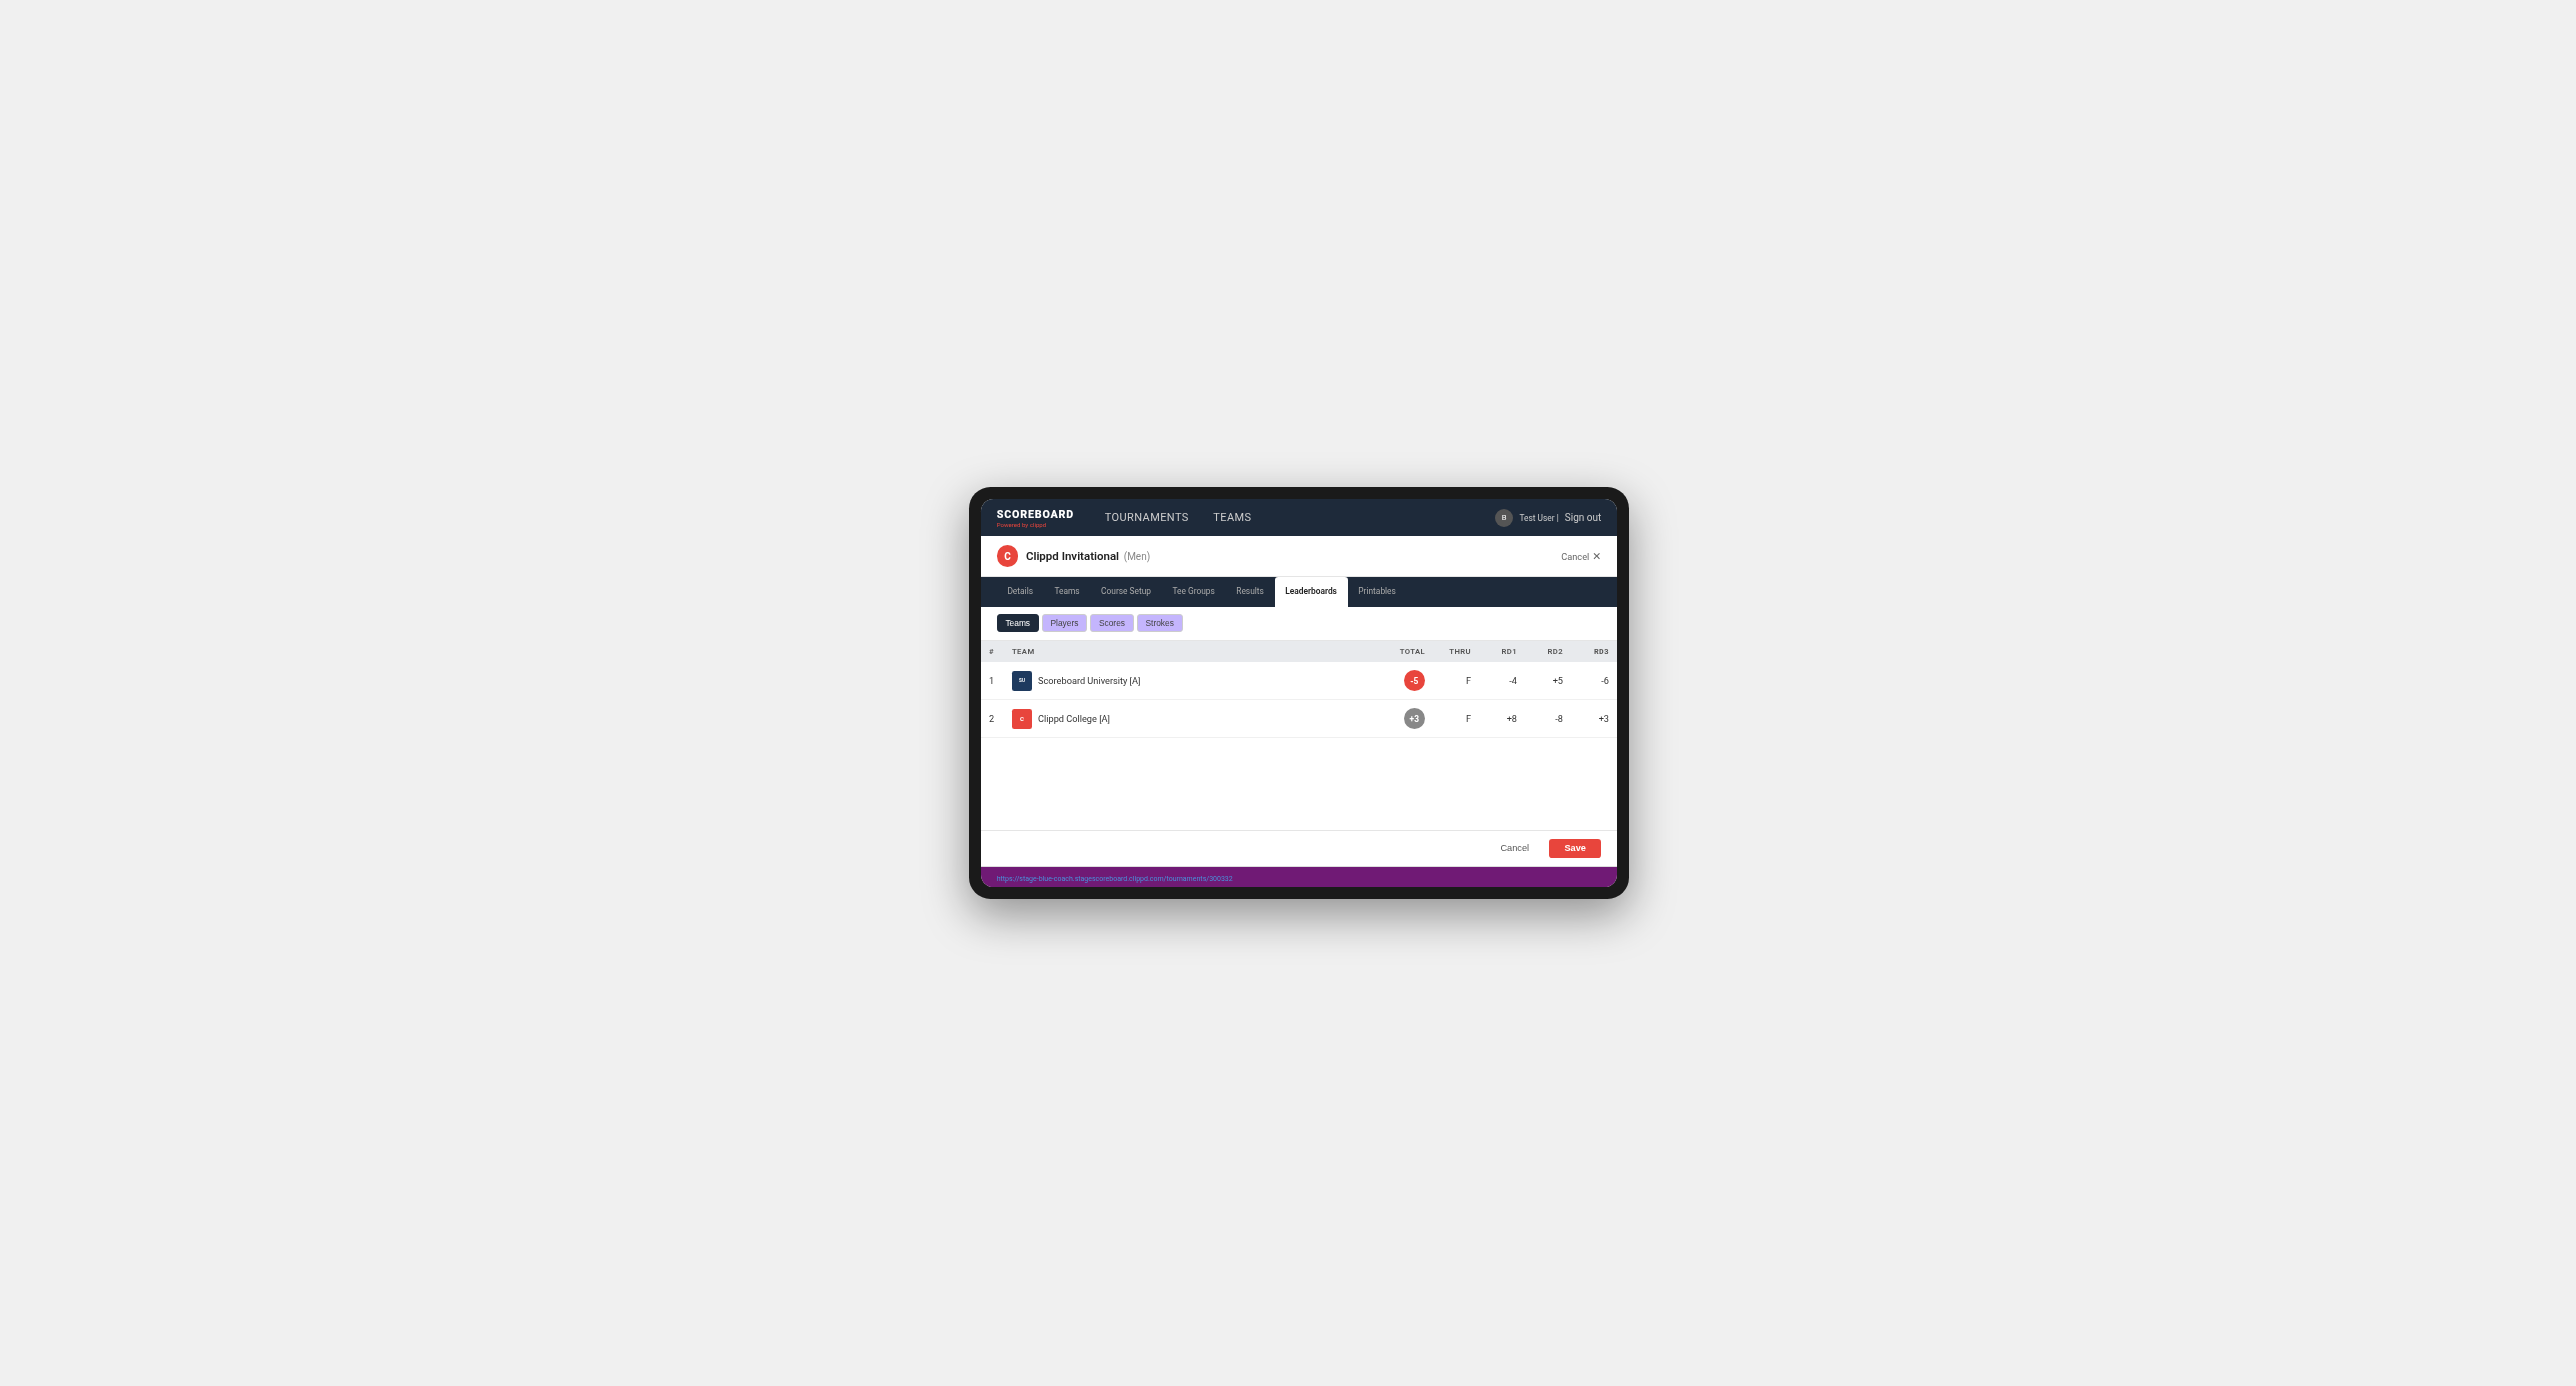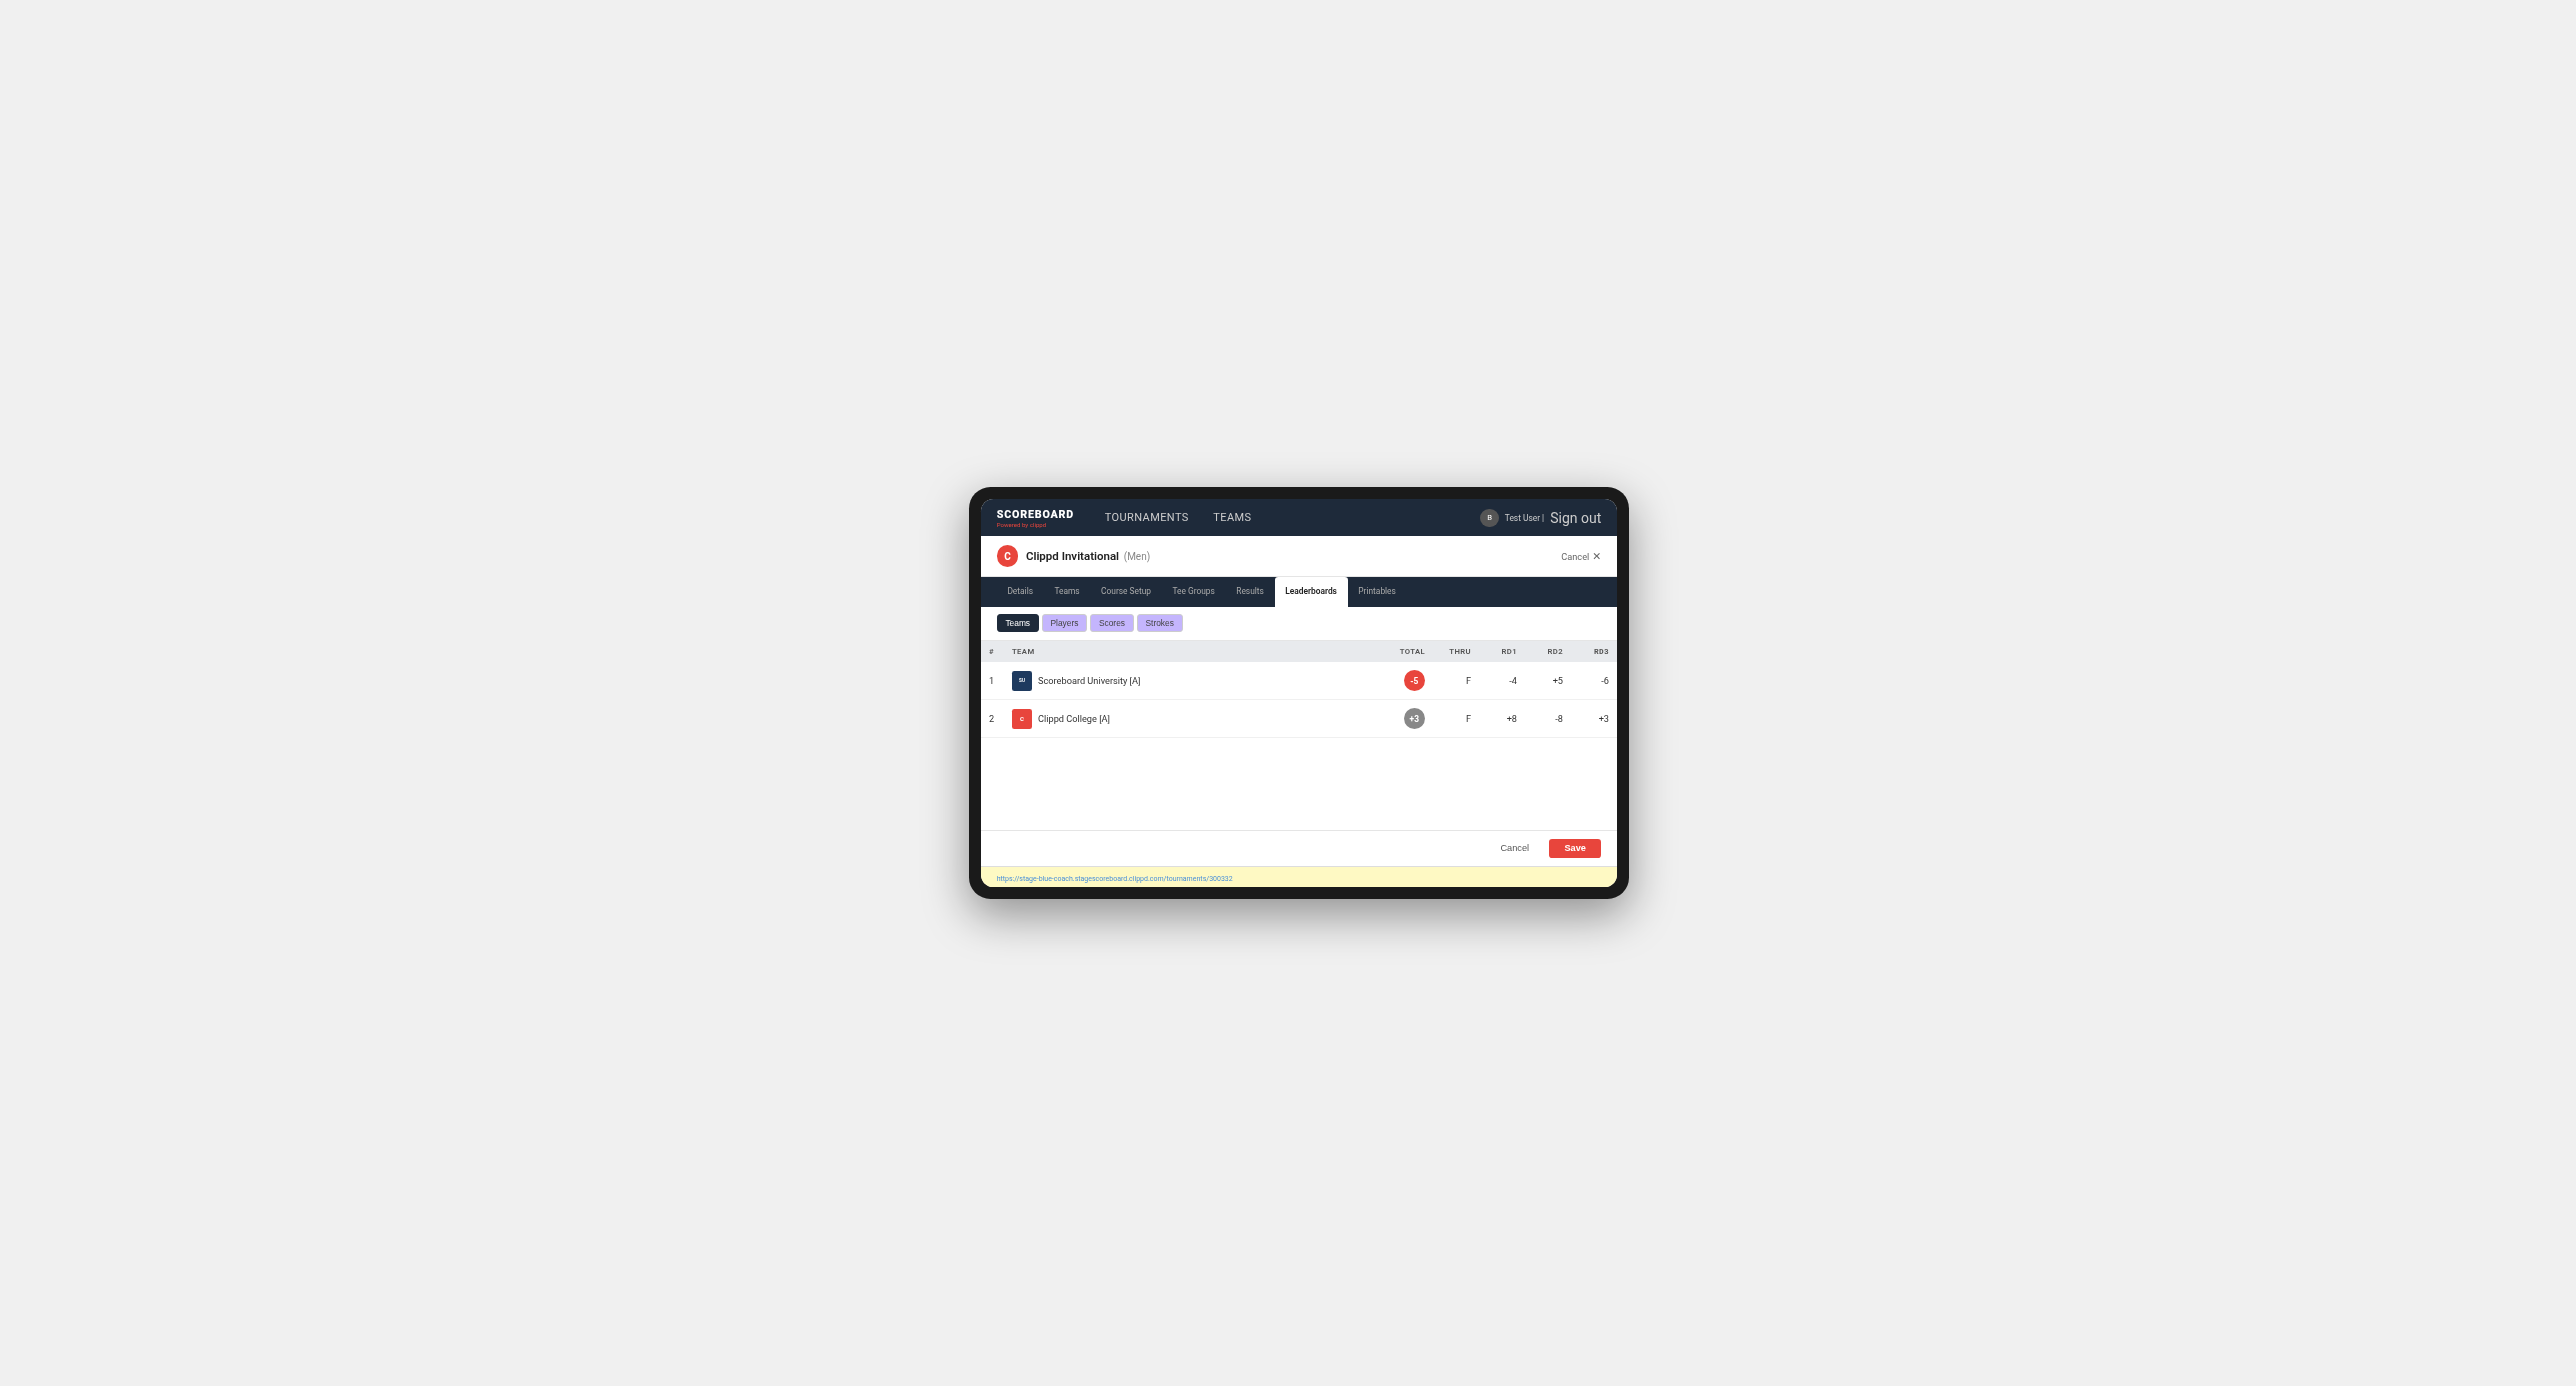--- a/index.html
+++ b/index.html
@@ -111,21 +111,21 @@
       justify-content: center;
       color: #fff;
       font-size: 7.7px;
     }
     .user-name {
       color: #ccc;
       font-size: 8.4px;
     }
     .sign-out {
       color: #ccc;
-      font-size: 14px;
+      font-size: 10px;
       cursor: pointer;
     }
     
     .tournament-header {
       display: flex;
       align-items: center;
       padding: 9.2px 15.4px;
       border-bottom: 0.8px solid #e5e5e5;
       background: #fff;
     }
@@ -291,21 +291,21 @@
       border: none;
       background: #e8453c;
       color: #fff;
       font-size: 9.2px;
       border-radius: 3.1px;
       cursor: pointer;
       font-weight: 600;
     }
     .url-bar {
       padding: 3.1px 15.4px;
-      background: #fef9c3;
+      background: #701a75;
       border-top: 0.8px solid #ddd;
     }
     .url-bar a {
       font-size: 7px;
       color: #4a90d9;
       text-decoration: none;
     }
   </style>
 </head>
 <body>

